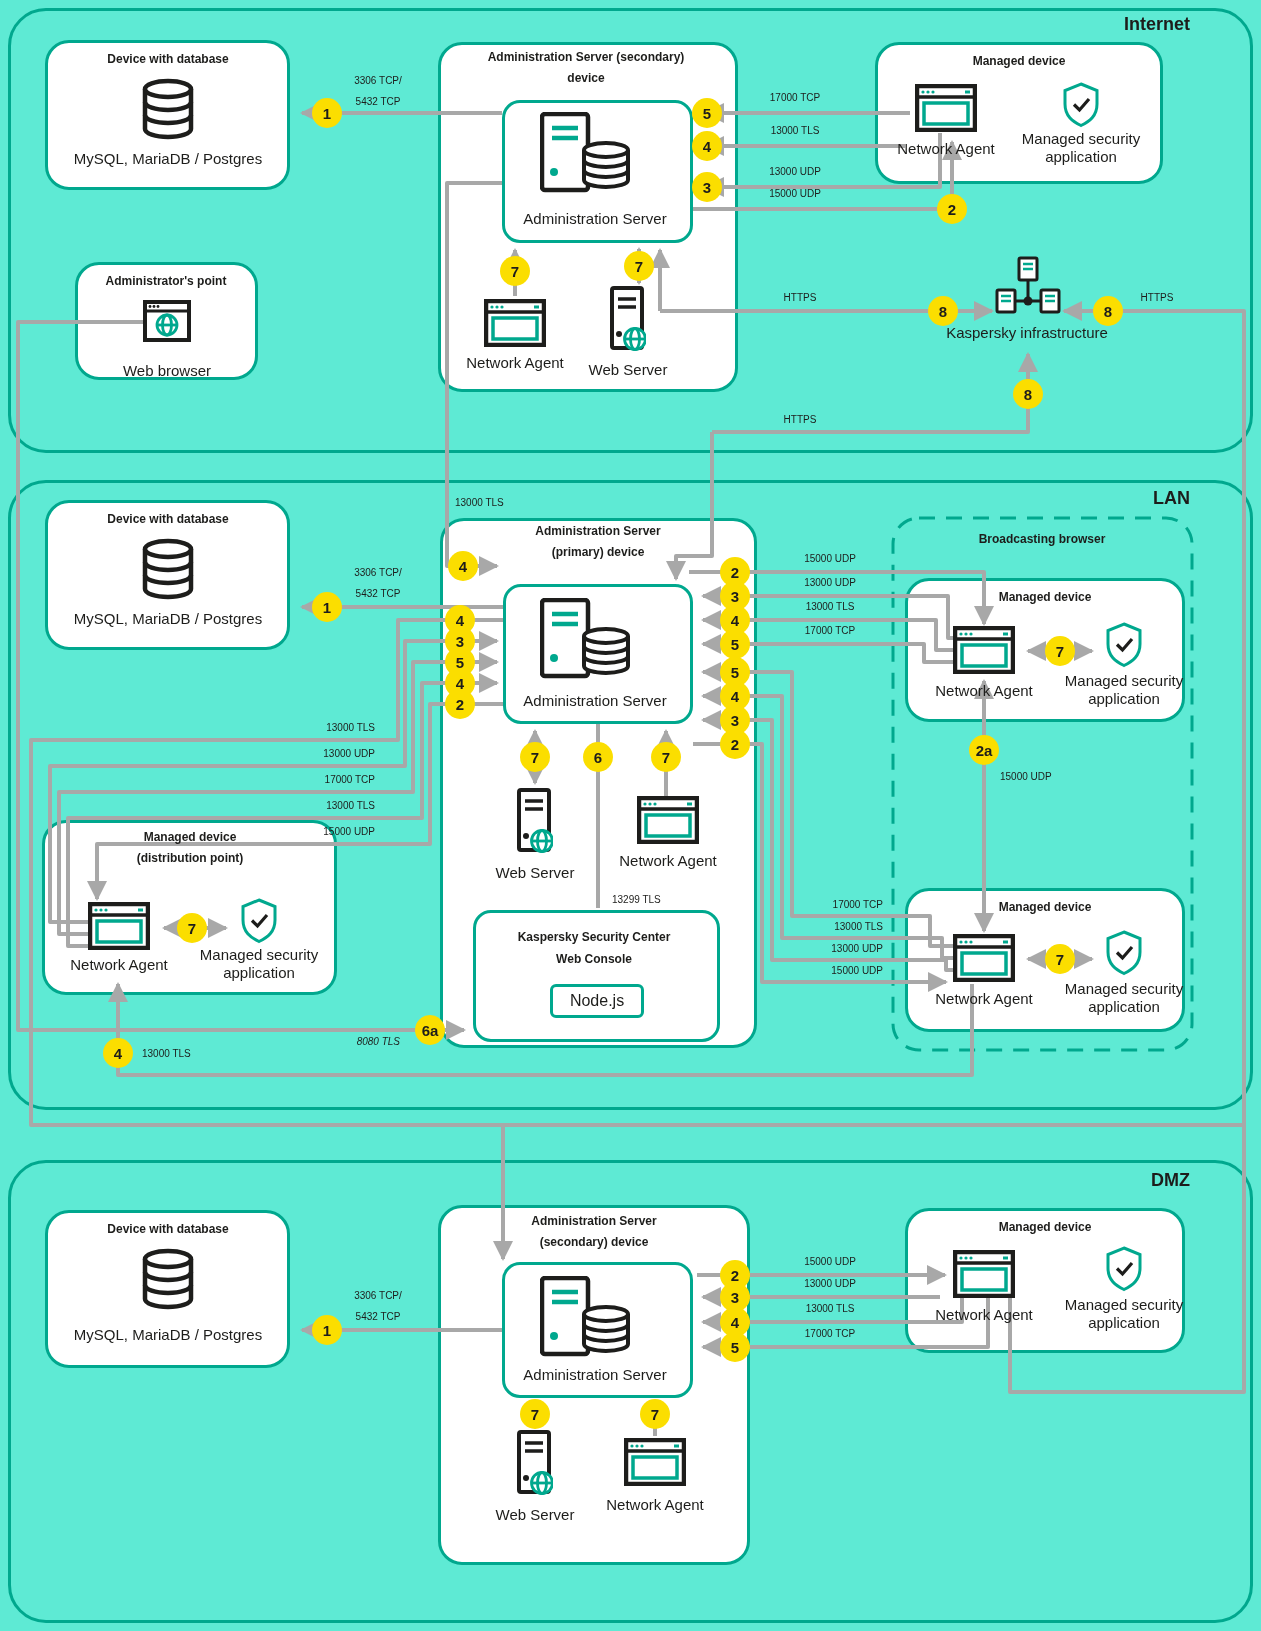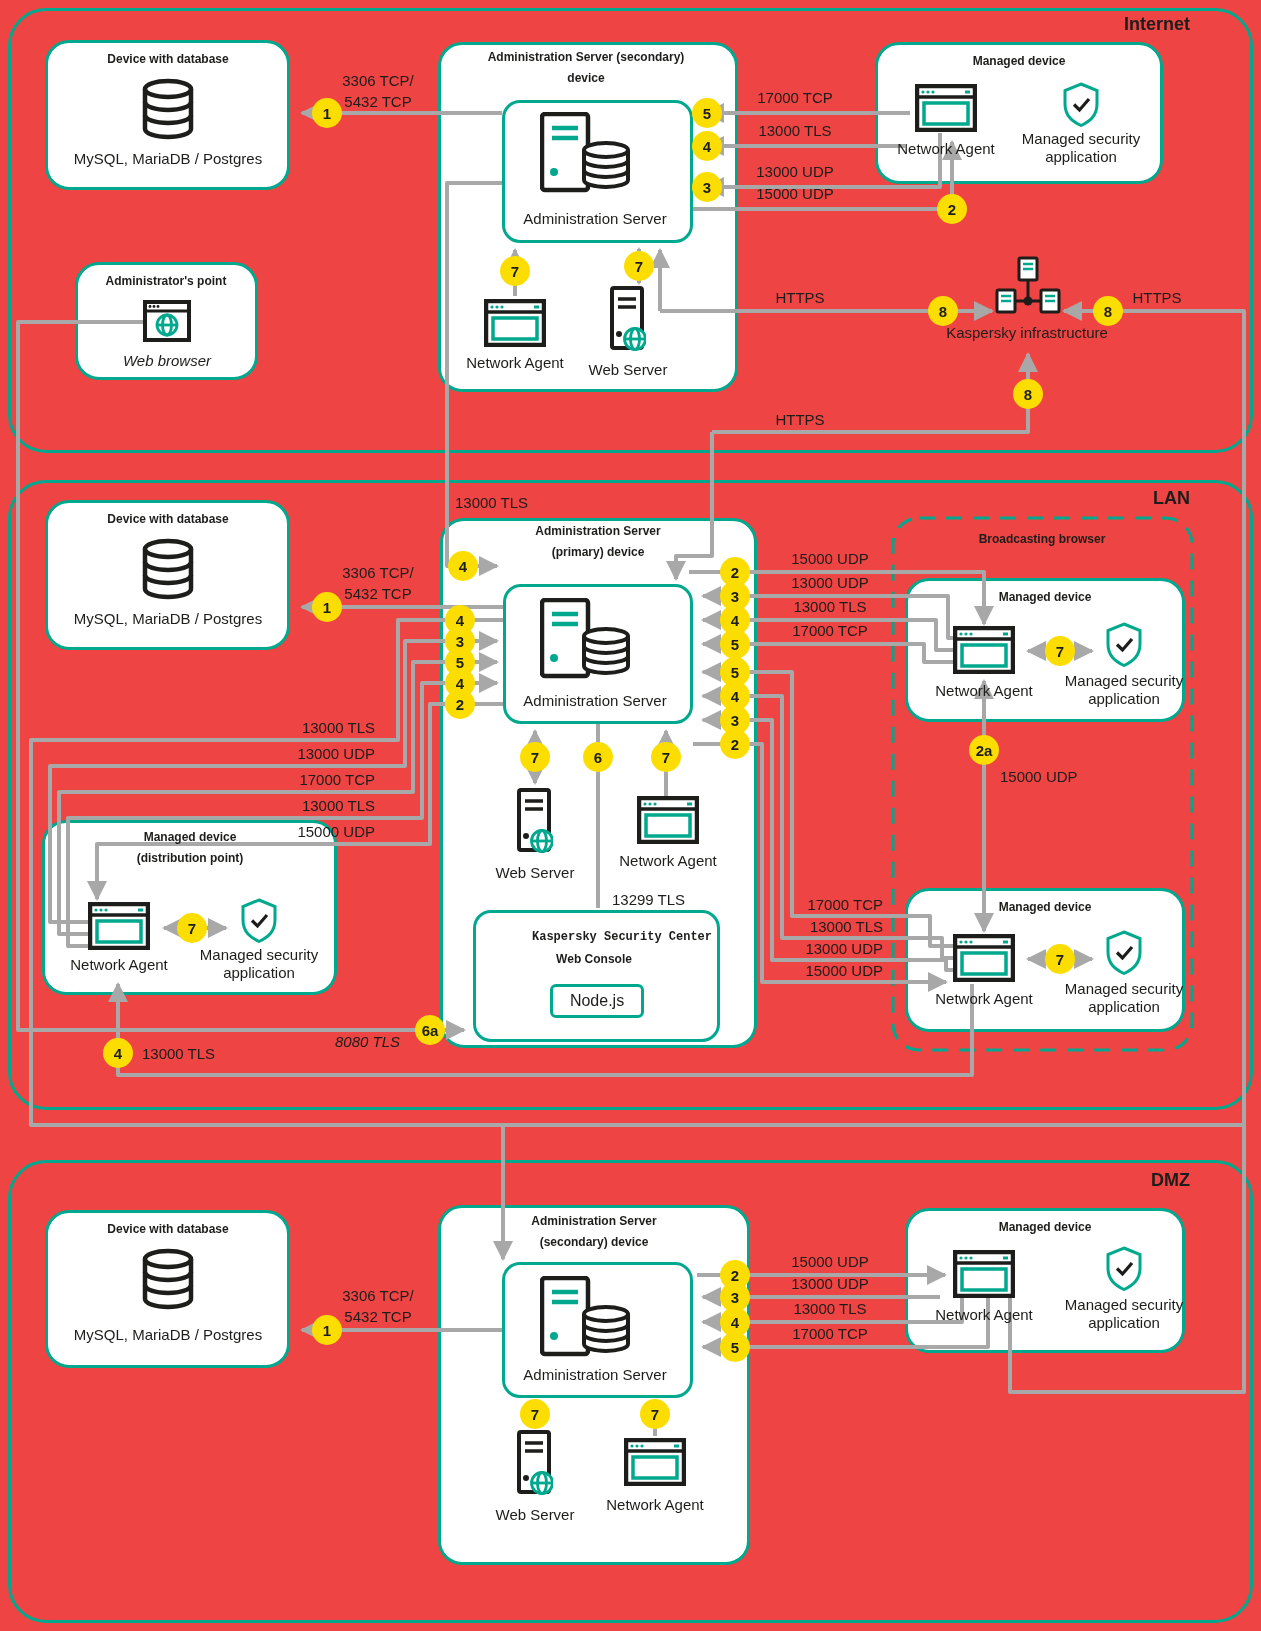--- a/index.html
+++ b/index.html
@@ -1,23 +1,23 @@
 <!DOCTYPE html>
 <html><head>
 <meta charset="utf-8">
 <style>
   html,body{margin:0;padding:0;background:#fff;font-family:"Liberation Sans",sans-serif;color:#1D1D1B;}
-  #stage{position:relative;width:1261px;height:1631px;background:#ef4444;overflow:hidden;}
+  #stage{position:relative;width:1261px;height:1631px;background:#5eead4;overflow:hidden;}
   .zone{position:absolute;border:3px solid #00A88E;border-radius:38px;z-index:0;}
   .zlabel{position:absolute;font-size:18px;font-weight:bold;transform:translateX(-100%);z-index:6;white-space:nowrap;}
   .box{position:absolute;border:3px solid #00A88E;border-radius:24px;background:#fff;z-index:1;}
   .ibox{position:absolute;border:3px solid #00A88E;border-radius:18px;background:#fff;z-index:2;}
   .title{position:absolute;font-size:12px;font-weight:600;transform:translateX(-50%);white-space:nowrap;z-index:5;}
   .lbl{position:absolute;font-size:15px;transform:translateX(-50%);white-space:nowrap;z-index:5;}
-  .pc,.pl,.pr{position:absolute;font-size:15px;white-space:nowrap;z-index:5;}
+  .pc,.pl,.pr{position:absolute;font-size:10px;white-space:nowrap;z-index:5;}
   .pc{transform:translate(-50%,-50%);}
   .pl{transform:translate(0,-50%);}
   .pr{transform:translate(-100%,-50%);}
   .mk{position:absolute;width:30px;height:30px;margin:-15px 0 0 -15px;border-radius:50%;background:#FBDE00;color:#1D1D1B;display:flex;align-items:center;justify-content:center;font-size:15px;font-weight:bold;z-index:6;}
   .icon{position:absolute;z-index:5;line-height:0;}
   .badge{position:absolute;border:3px solid #00A88E;border-radius:6px;background:#fff;display:flex;align-items:center;justify-content:center;font-size:16px;z-index:5;}
   svg.lines{position:absolute;left:0;top:0;z-index:4;}
 </style>
 </head>
 <body>
@@ -194,21 +194,21 @@
         <circle cx="7" cy="6.5" r="1.4" fill="#1D1D1B"></circle>
         <circle cx="11" cy="6.5" r="1.4" fill="#1D1D1B"></circle>
         <circle cx="15" cy="6.5" r="1.4" fill="#1D1D1B"></circle>
         <g stroke="#00A88E" stroke-width="2.8" fill="none">
           <circle cx="24" cy="25" r="10"></circle>
           <ellipse cx="24" cy="25" rx="4.5" ry="10"></ellipse>
           <path d="M14 25 H34"></path>
         </g>
       </svg>
   </div>
-  <div class="lbl" style="left:167px;top:352px;font-style:italic;">Web browser</div>
+  <div class="lbl" style="left:167px;top:362px;">Web browser</div>
 
   <div class="icon" style="left:995px;top:256px;">
     <svg width="66" height="64" viewBox="0 0 66 64">
         <path d="M33 24 V45 M11 45 H55" stroke="#1D1D1B" stroke-width="3" fill="none"></path>
         <g fill="#fff" stroke="#1D1D1B" stroke-width="3">
           <rect x="24" y="2" width="18" height="22" rx="1.5"></rect>
           <rect x="2" y="34" width="18" height="22" rx="1.5"></rect>
           <rect x="46" y="34" width="18" height="22" rx="1.5"></rect>
         </g>
         <g stroke="#00A88E" stroke-width="2.4">
@@ -284,21 +284,21 @@
         <path d="M2 13 H60" stroke="#1D1D1B" stroke-width="3.5"></path>
         <circle cx="8" cy="8" r="1.6" fill="#00A88E"></circle>
         <circle cx="13" cy="8" r="1.6" fill="#00A88E"></circle>
         <circle cx="18" cy="8" r="1.6" fill="#00A88E"></circle>
         <path d="M50 8 H55" stroke="#00A88E" stroke-width="3"></path>
         <rect x="9" y="19" width="44" height="21" fill="#fff" stroke="#00A88E" stroke-width="3.5"></rect>
       </svg>
   </div>
   <div class="lbl" style="left:668px;top:852px;">Network Agent</div>
 
-  <div class="title" style="left:622px;top:930px;font-family:Liberation Mono, monospace;">Kaspersky Security Center</div>
+  <div class="title" style="left:594px;top:930px;">Kaspersky Security Center</div>
   <div class="title" style="left:594px;top:952px;text-align:right;">Web Console</div>
   <div class="badge" style="left:550px;top:984px;width:88px;height:28px;">
       <span>Node.js</span>
     </div>
 
   <div class="title" style="left:1042px;top:532px;">Broadcasting browser</div>
 
   <div class="title" style="left:1045px;top:590px;">Managed device</div>
   <div class="icon" style="left:953px;top:626px;">
     <svg width="62" height="48" viewBox="0 0 62 48">

